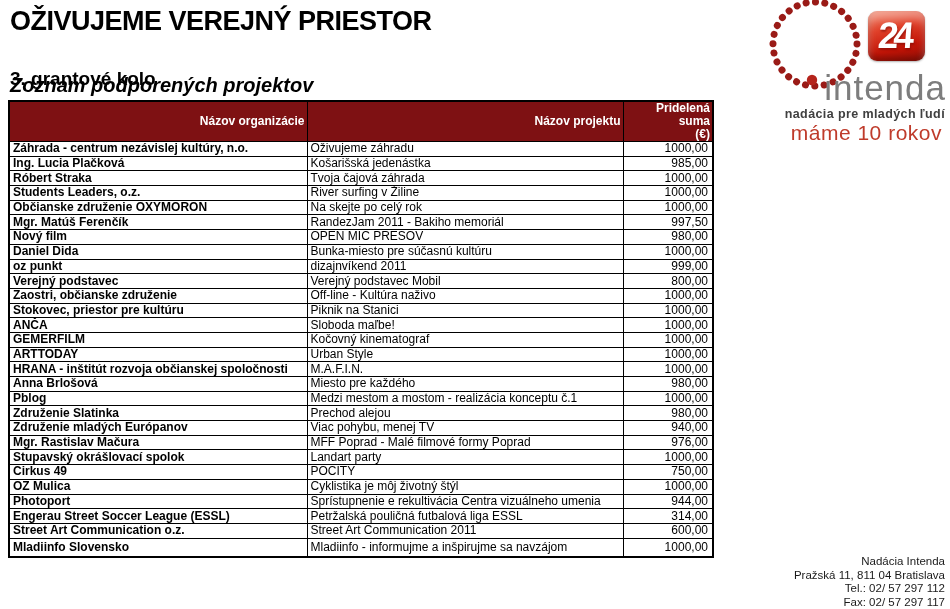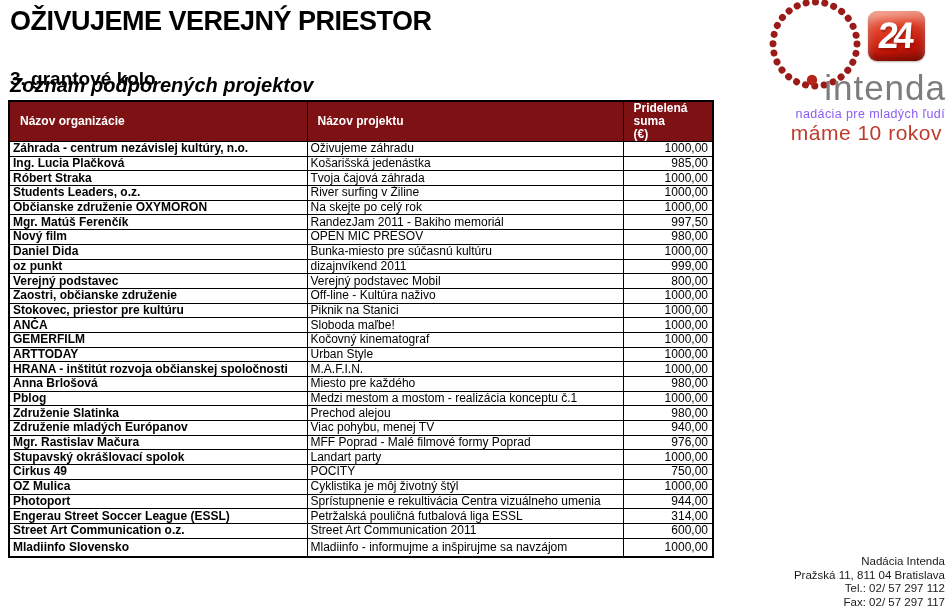--- a/index.html
+++ b/index.html
@@ -31,24 +31,24 @@
   table.projects {
     position: absolute; left: 8px; top: 100px;
     width: 704px;
     border-collapse: collapse; table-layout: fixed;
     border: 2px solid #000;
   }
   table.projects th {
     background: #7e1113;
     color: #ffffff;
     font-size: 12px; font-weight: bold;
-    text-align: left; vertical-align: middle;
+    text-align: right; vertical-align: middle;
     border: 1px solid #000;
     height: 36px; line-height: 13px;
-    padding: 0 10px;
+    padding: 0 2px;
   }
   table.projects td {
     border: 1px solid #000;
     font-size: 12px; color: #000;
     height: 14.7px; line-height: 13px;
     padding: 0 3px;
     white-space: nowrap; overflow: hidden;
     vertical-align: middle;
     background: #ffffff;
   }
@@ -72,21 +72,21 @@
     text-shadow: 1px 2px 2px rgba(120,10,5,0.55);
     padding-right: 5px;
   }
   .brand {
     position: absolute; right: 4px; top: 70px;
     font-size: 35px; color: #7d7d7d; letter-spacing: 1px;
     line-height: 36px;
   }
   .tagline {
     position: absolute; right: 5px; top: 107px;
-    font-size: 12.5px; color: #8b5cf6; letter-spacing: 0.4px;
+    font-size: 12.5px; color: #404040; letter-spacing: 0.4px; font-weight: bold;
   }
   .anniv {
     position: absolute; right: 8px; top: 121px;
     font-size: 21px; color: #bf3b2b; letter-spacing: 0.5px;
   }
 
   
   .contact {
     position: absolute; right: 5px; top: 555px;
     text-align: right;

